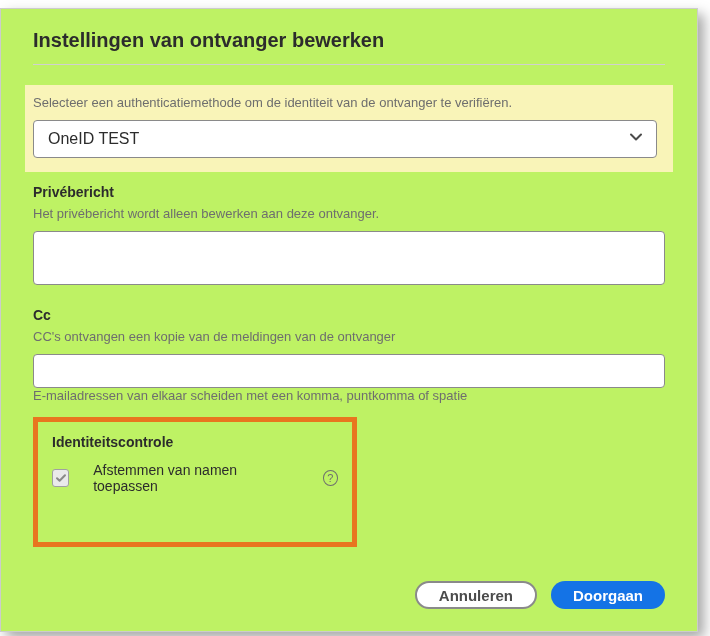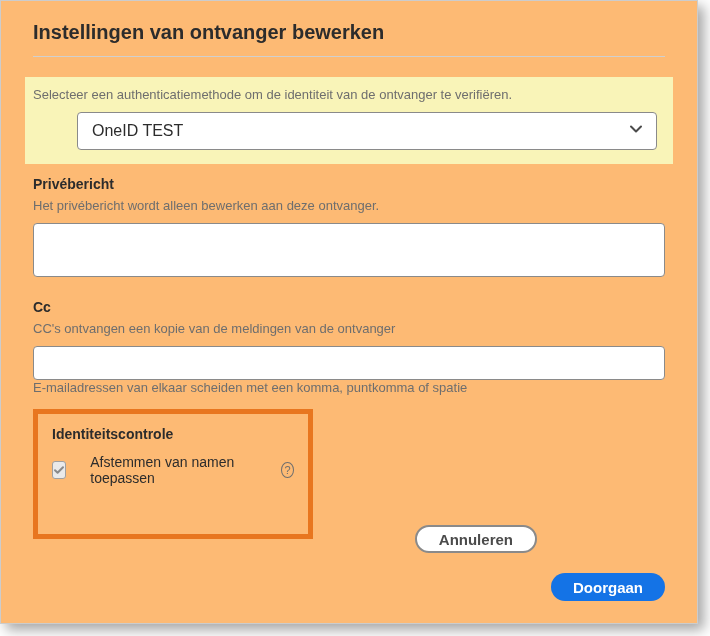--- a/index.html
+++ b/index.html
@@ -9,25 +9,25 @@
     }
     body {
       font-family: -apple-system, BlinkMacSystemFont, "Segoe UI", Arial, sans-serif;
       background: #fff;
       width: 710px;
       height: 636px;
       position: relative;
     }
     .dialog {
       position: absolute;
-      top: 0;
+      top: 8px;
       left: 0;
       width: 698px;
       height: 624px;
-      background: #fdba74;
+      background: #bef264;
       border: 1px solid #ccc;
       box-shadow: 6px 6px 12px rgba(0,0,0,0.35);
       padding: 20px 32px 24px 32px;
     }
     .dialog-title {
       font-size: 20px;
       font-weight: 700;
       color: #2c2c2c;
       margin-bottom: 12px;
     }
@@ -47,21 +47,20 @@
       padding: 10px 16px 14px 8px;
       margin: 0 -8px 12px -8px;
     }
     .helper-text {
       font-size: 13px;
       color: #6e6e6e;
       margin-bottom: 10px;
     }
     .select-wrap {
       position: relative;
-      margin-left: 44px;
     }
     .select-field {
       width: 100%;
       height: 38px;
       border: 1px solid #8a8a8a;
       border-radius: 4px;
       background: #fff;
       font-size: 16px;
       color: #2c2c2c;
       padding: 0 40px 0 14px;
@@ -102,21 +101,21 @@
     .section-gap {
       margin-bottom: 18px;
     }
     .hint-below {
       font-size: 13px;
       color: #6e6e6e;
     }
     .identity-block {
       border: 5px solid #e8761f;
       padding: 12px 14px 48px 14px;
-      width: 280px;
+      width: 324px;
       margin-top: 14px;
     }
     .checkbox-row {
       display: flex;
       align-items: center;
       gap: 24px;
       margin-top: 12px;
     }
     .checkbox-box {
       width: 18px;
@@ -163,21 +162,20 @@
       border: none;
     }
     .btn-secondary {
       background: #fff;
       color: #4b4b4b;
       border: 2px solid #8a8a8a;
     }
     .btn-primary {
       background: #1473e6;
       color: #fff;
-      margin-top: 48px;
     }
   </style>
 </head>
 <body>
 
 <div class="dialog">
 
   <h1 class="dialog-title">Instellingen van ontvanger bewerken</h1>
   <hr class="title-divider">
 

